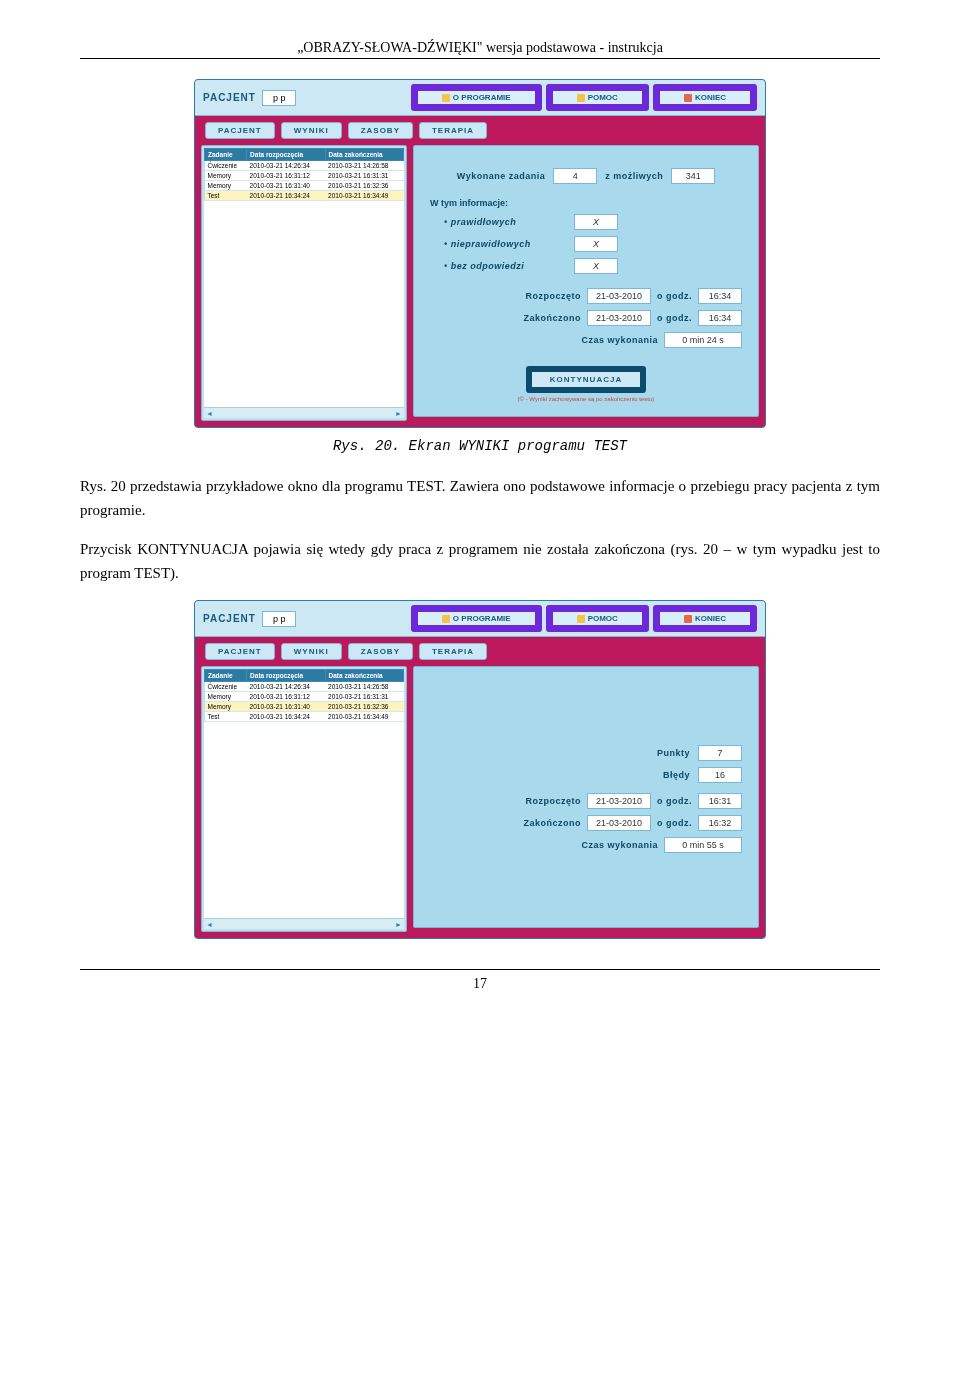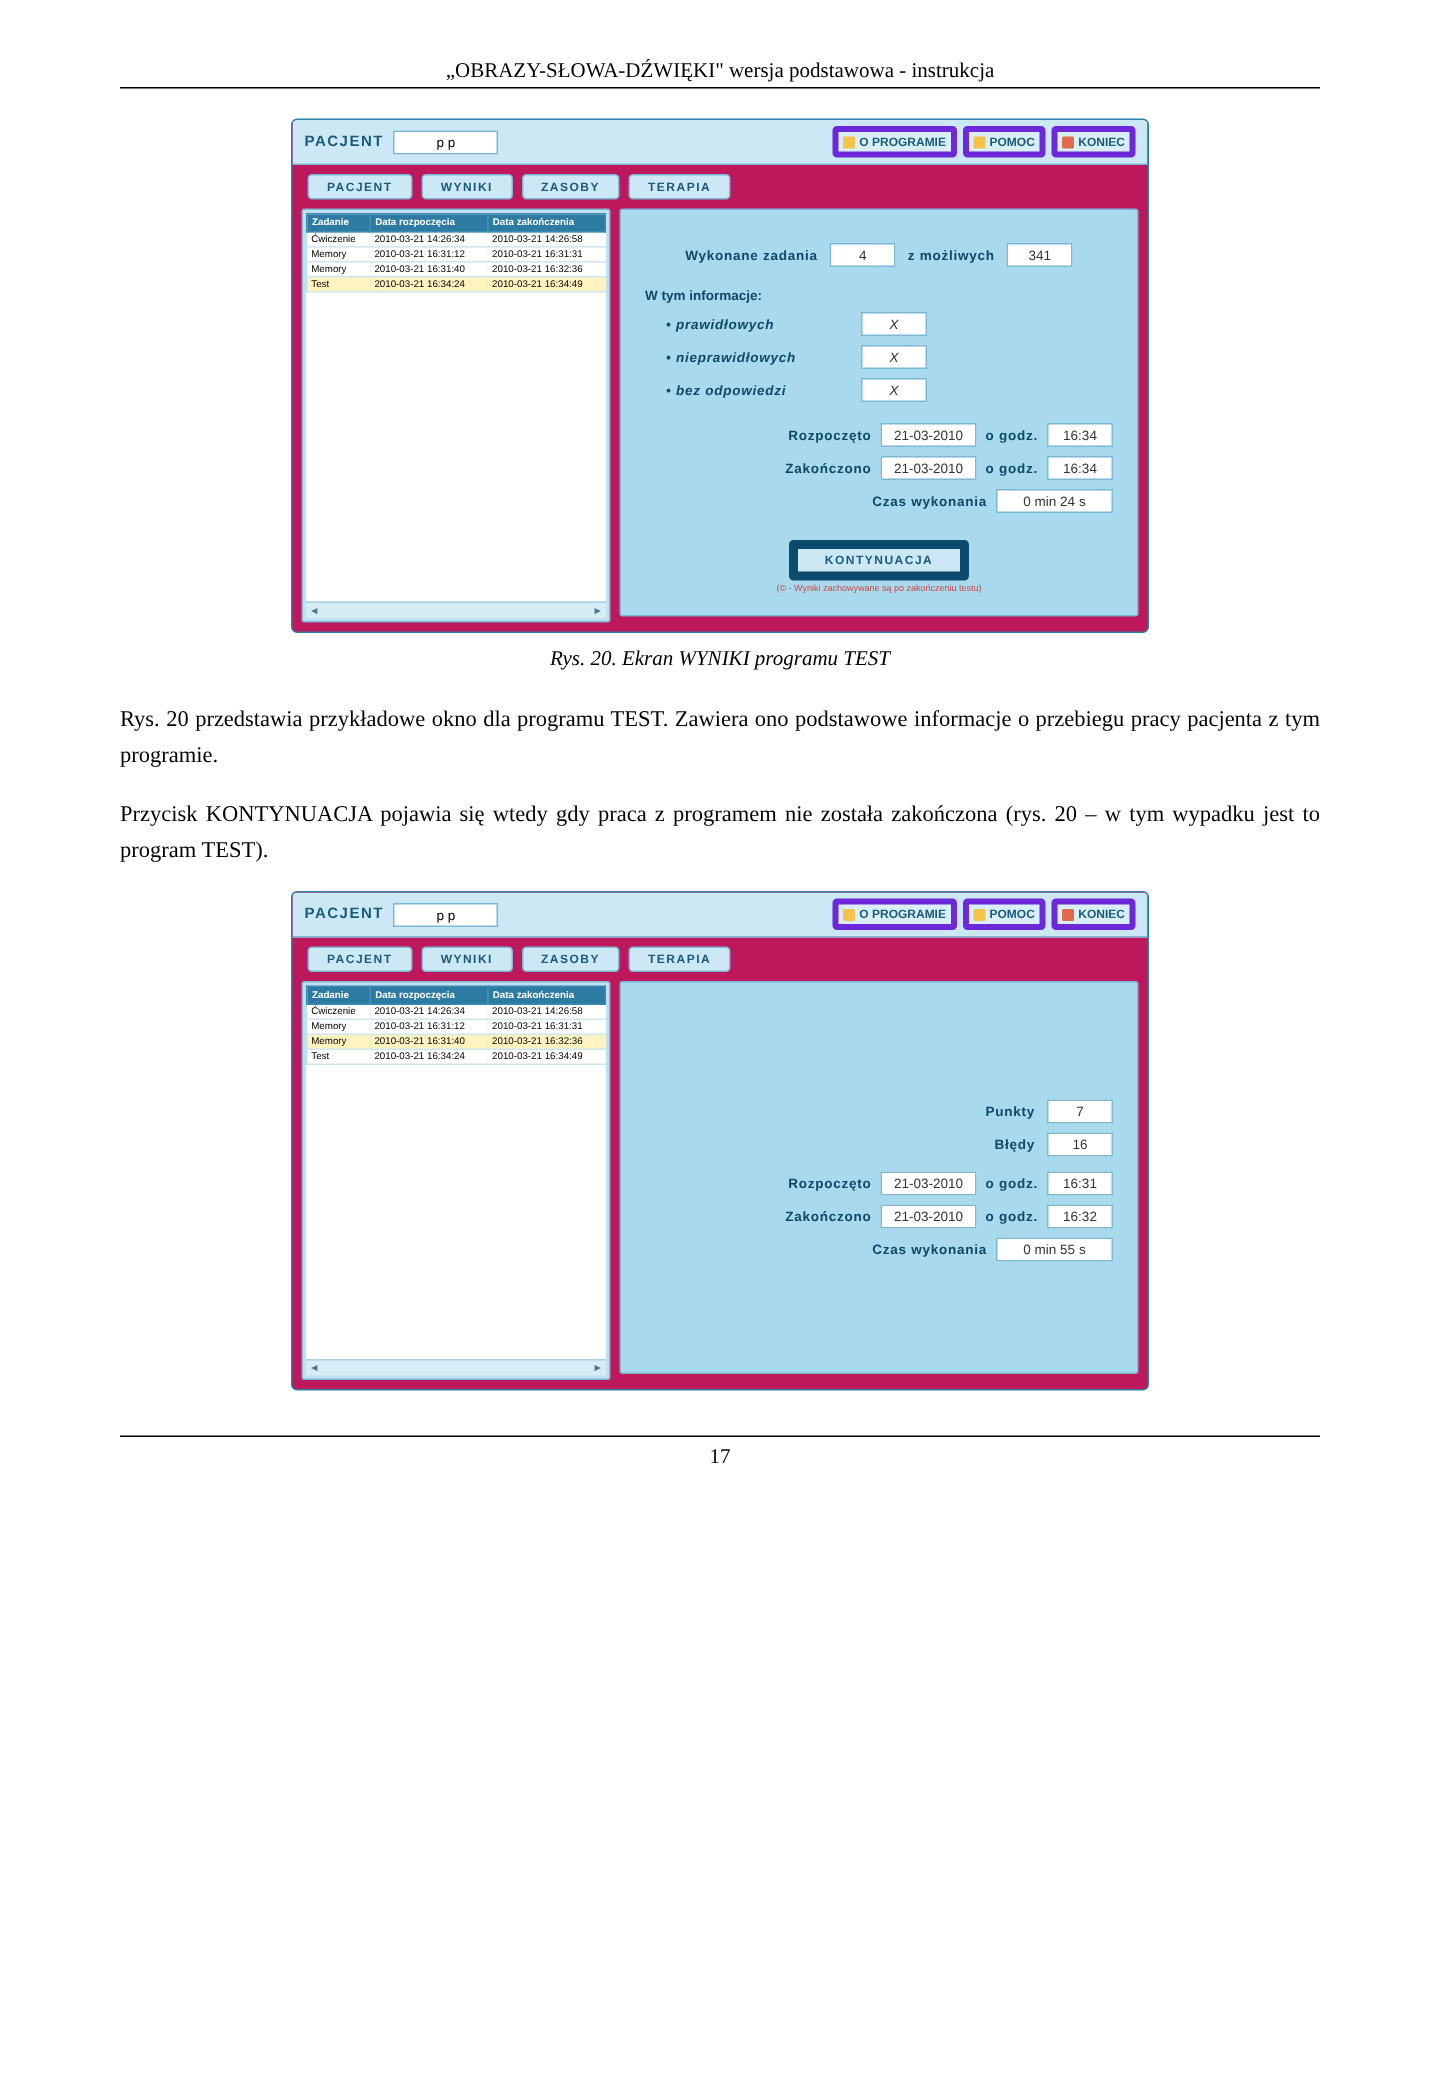--- a/index.html
+++ b/index.html
@@ -24,20 +24,21 @@
     font-size: 15px;
     line-height: 1.6;
     text-align: justify;
   }
   .body-text strong { font-weight: bold; }
   .caption {
     text-align: center;
     font-style: italic;
     font-size: 14px;
     margin: 8px 0 20px 0;
+    font-family: Liberation Mono, monospace;
   }
   .screenshot {
     width: 570px;
     margin: 10px auto;
     border: 1px solid #2a7da7;
     background: #be185d;
     font-family: Arial, sans-serif;
     font-size: 9px;
     border-radius: 4px;
     overflow: hidden;
@@ -51,29 +52,29 @@
   }
   .topbar .label {
     font-weight: bold;
     color: #1a5a7a;
     letter-spacing: 1px;
     font-size: 10px;
     margin-right: 6px;
   }
   .topbar .pct {
     background: #fff;
-    padding: 2px 28px;
+    padding: 2px 10px;
     border: 1px solid #7bb8d6;
     margin-right: auto;
   }
   .topbtn {
     background: #d8eef8;
-    border: 4px solid #6d28d9;
+    border: 7px solid #6d28d9;
     border-radius: 3px;
-    padding: 2px 3px;
+    padding: 2px 24px;
     margin-left: 4px;
     font-size: 8px;
     font-weight: bold;
     color: #1a5a7a;
     display: flex;
     align-items: center;
     gap: 3px;
   }
   .sq { width: 8px; height: 8px; background: #f5c24a; border-radius: 1px; display:inline-block;}
   .sq.red { background: #e06a4a; }

